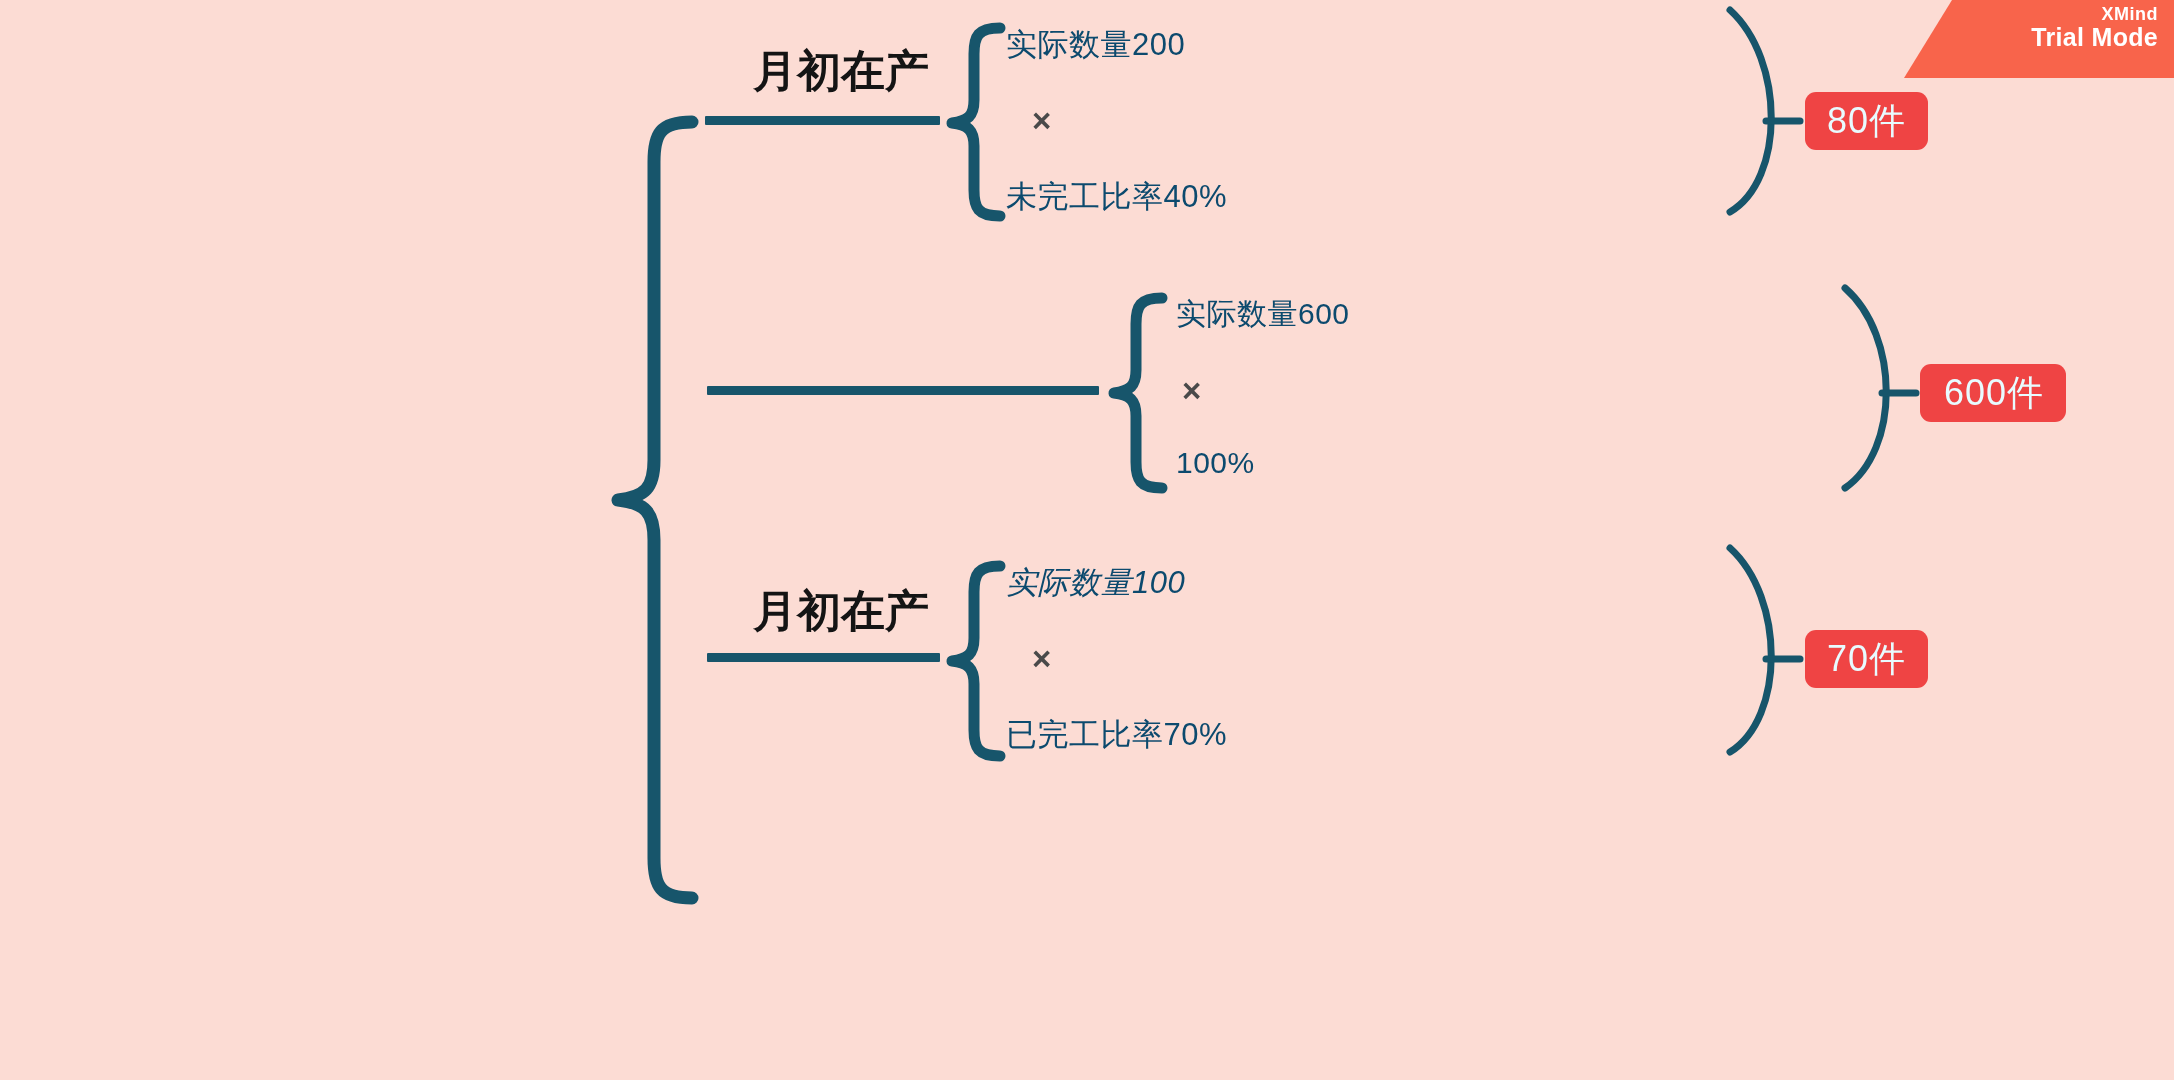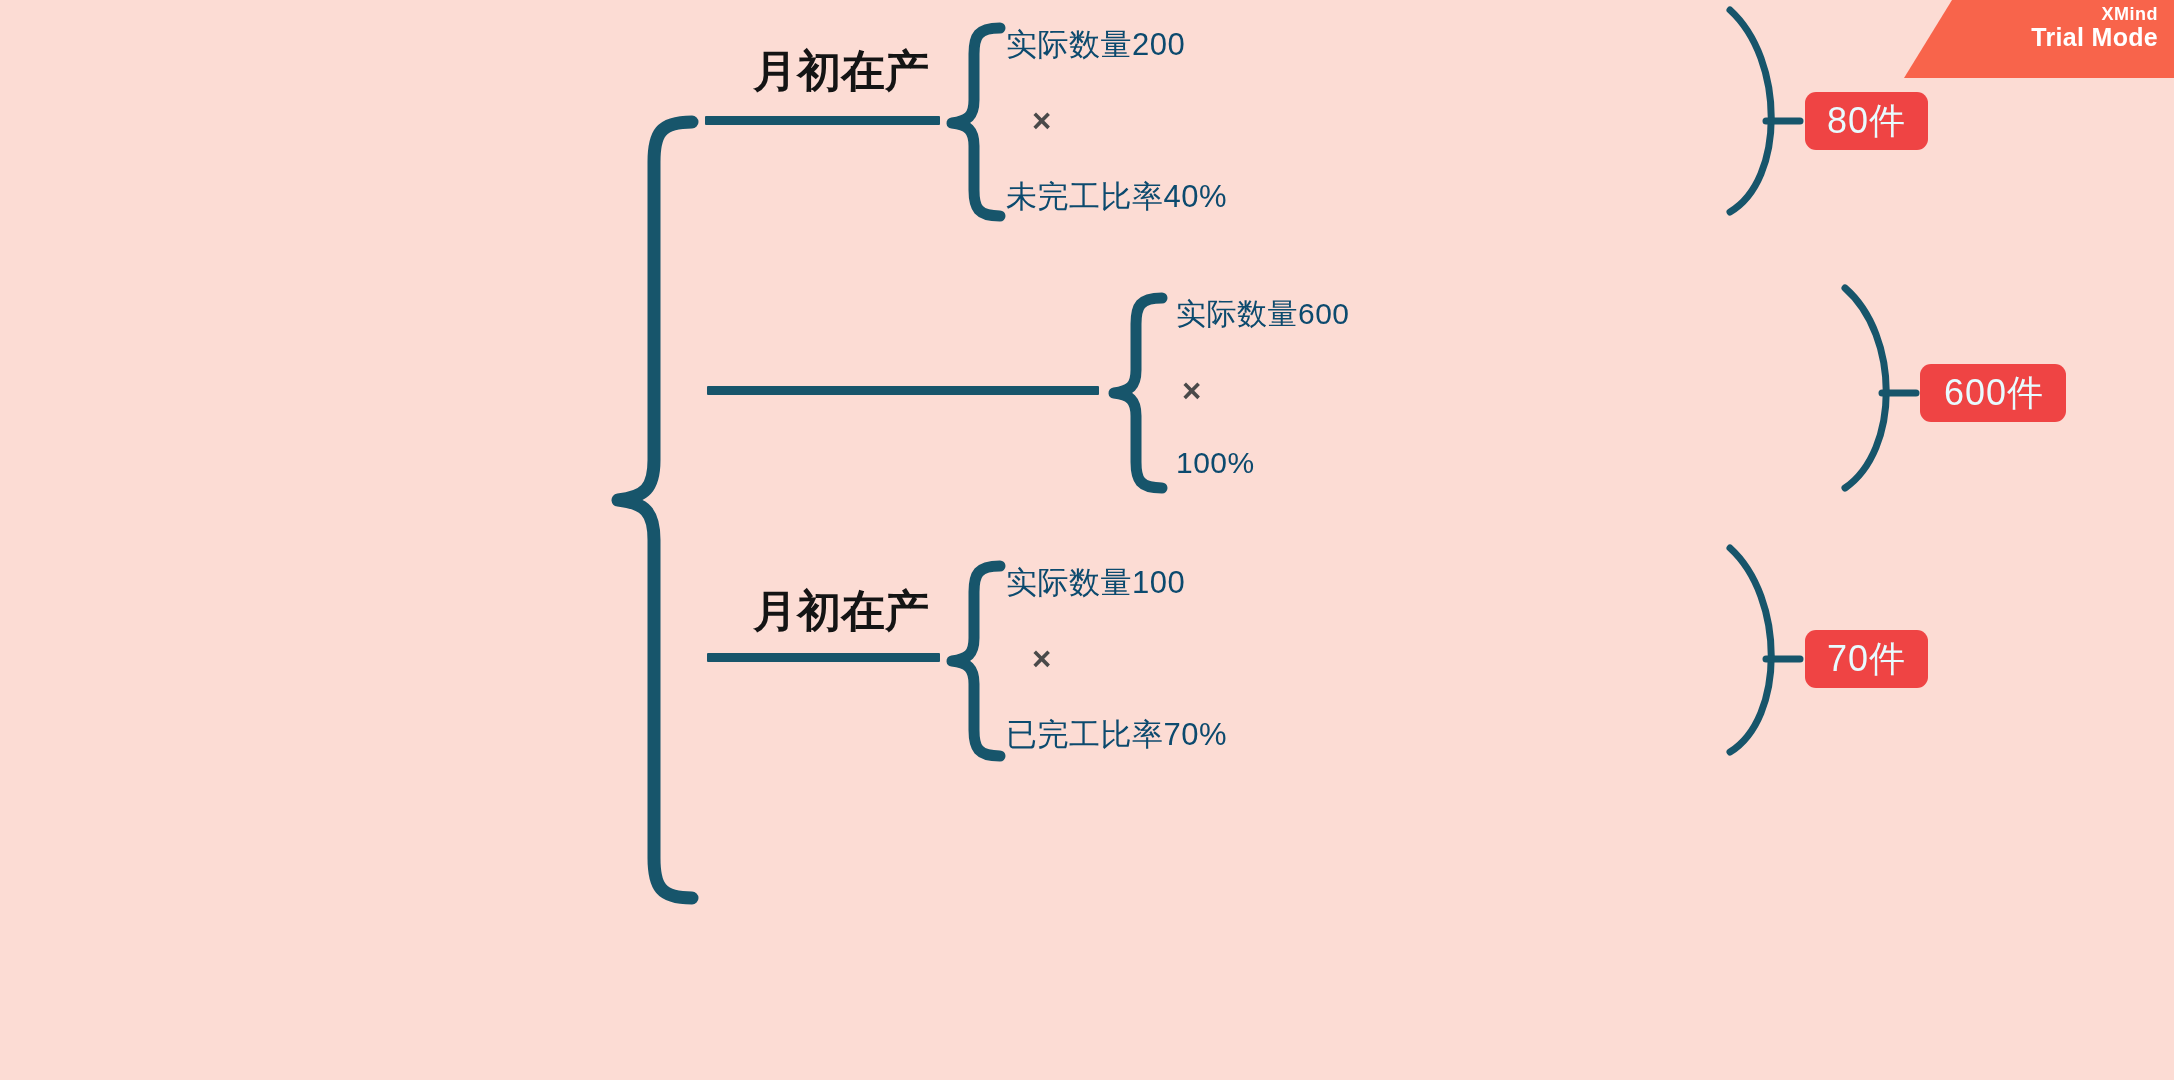--- a/index.html
+++ b/index.html
@@ -211,21 +211,21 @@
 
   <div class="leaf sz-mid" style="left:1176px; top:294px;">实际数量600</div>
   <div class="op-x" style="left:1182px; top:374px;">×</div>
   <div class="leaf sz-mid" style="left:1176px; top:446px;">100%</div>
 
   <div class="badge r1">600件</div>
 
   <div class="branch-label b2">月初在产</div>
   <div class="branch-underline u2"></div>
 
-  <div class="leaf" style="left:1006px; top:562px;">实际数量100</div>
+  <div class="leaf" style="left:1006px; top:562px;font-style:italic;">实际数量100</div>
   <div class="op-x" style="left:1032px; top:642px;">×</div>
   <div class="leaf" style="left:1006px; top:714px;">已完工比率70%</div>
 
   <div class="badge r2">70件</div>
 
   <div class="trial-ribbon">
     <span class="tr-top">XMind</span>
     <span class="tr-bot">Trial Mode</span>
   </div>
 

